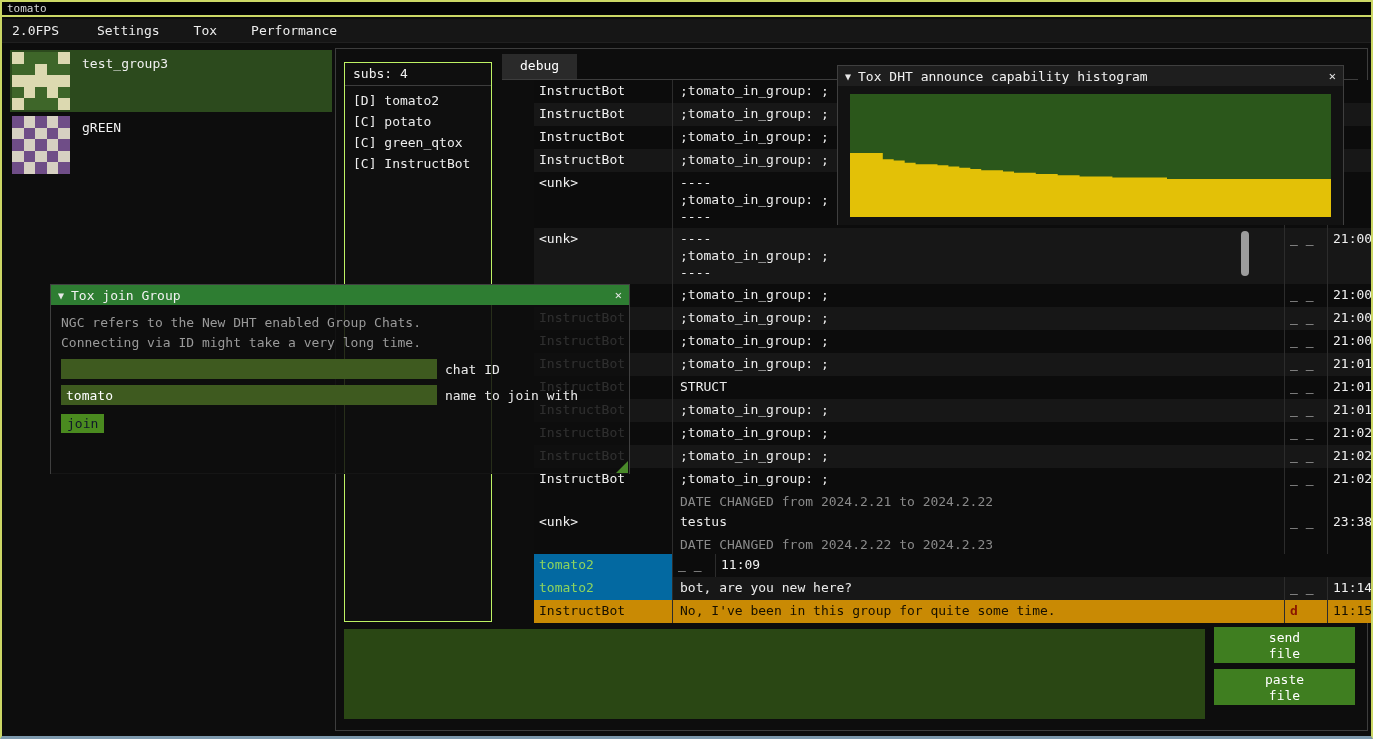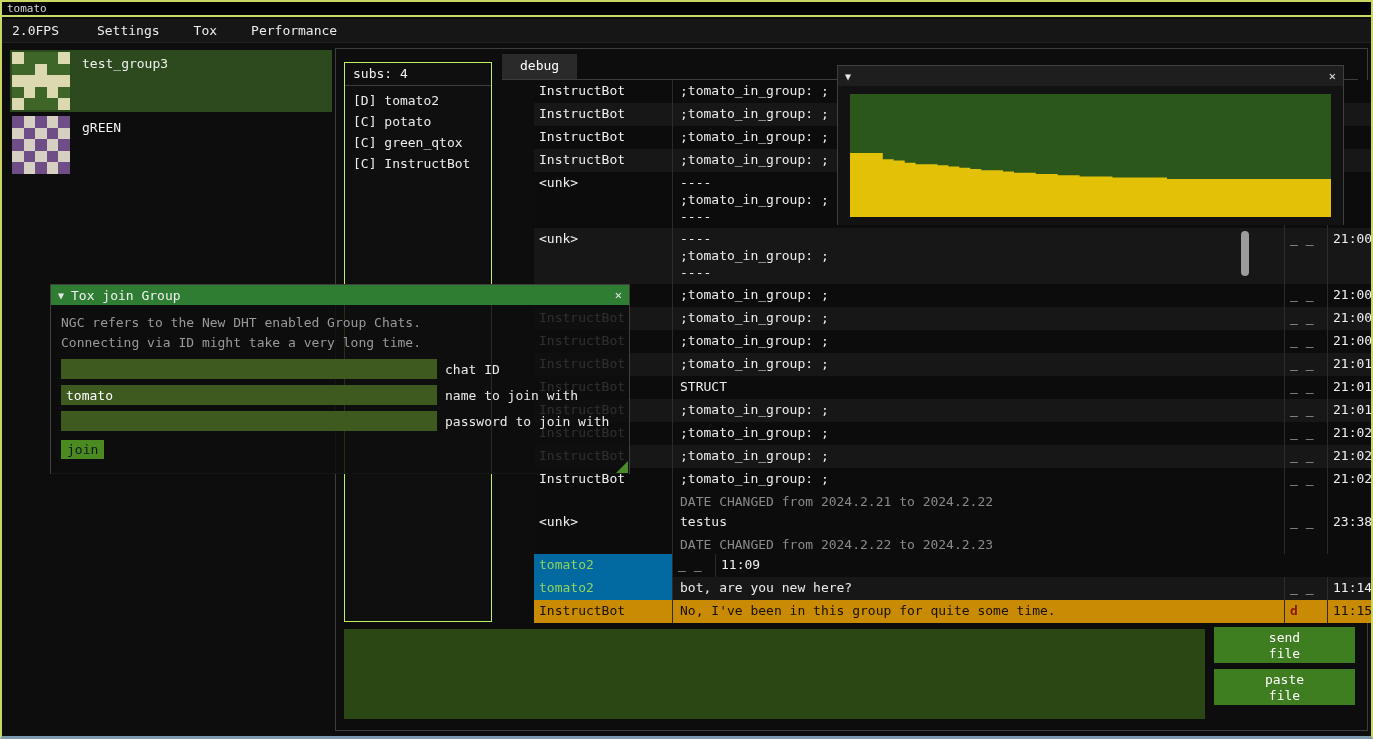--- a/index.html
+++ b/index.html
@@ -307,20 +307,21 @@
 
   <textarea class="compose-input" style=""></textarea>
   <button class="file-btn" style="top:625px;">send
 file</button>
   <button class="file-btn" style="top:667px;">paste
 file</button>
 
   <div class="win hist-win">
     <div class="win-title">
       <span class="win-collapse">▼</span>
+      <span>Tox DHT announce capability histogram</span>
       <span class="win-close">✕</span>
     </div>
     <div class="hist-body">
       <svg class="hist-plot" viewBox="0 0 481 124" preserveAspectRatio="none" style="background: rgb(43, 87, 27);">
         <path d="M0 124 L0.0 59.5 L10.9 59.5 L10.9 59.5 L21.9 59.5 L21.9 59.5 L32.8 59.5 L32.8 65.7 L43.7 65.7 L43.7 67.0 L54.7 67.0 L54.7 69.4 L65.6 69.4 L65.6 70.7 L76.5 70.7 L76.5 70.7 L87.5 70.7 L87.5 71.9 L98.4 71.9 L98.4 73.2 L109.3 73.2 L109.3 74.4 L120.3 74.4 L120.3 75.6 L131.2 75.6 L131.2 76.9 L142.1 76.9 L142.1 76.9 L153.0 76.9 L153.0 78.1 L164.0 78.1 L164.0 79.4 L174.9 79.4 L174.9 79.4 L185.8 79.4 L185.8 80.6 L196.8 80.6 L196.8 80.6 L207.7 80.6 L207.7 81.8 L218.6 81.8 L218.6 81.8 L229.6 81.8 L229.6 83.1 L240.5 83.1 L240.5 83.1 L251.4 83.1 L251.4 83.1 L262.4 83.1 L262.4 84.3 L273.3 84.3 L273.3 84.3 L284.2 84.3 L284.2 84.3 L295.2 84.3 L295.2 84.3 L306.1 84.3 L306.1 84.3 L317.0 84.3 L317.0 85.6 L328.0 85.6 L328.0 85.6 L338.9 85.6 L338.9 85.6 L349.8 85.6 L349.8 85.6 L360.8 85.6 L360.8 85.6 L371.7 85.6 L371.7 85.6 L382.6 85.6 L382.6 85.6 L393.5 85.6 L393.5 85.6 L404.5 85.6 L404.5 85.6 L415.4 85.6 L415.4 85.6 L426.3 85.6 L426.3 85.6 L437.3 85.6 L437.3 85.6 L448.2 85.6 L448.2 85.6 L459.1 85.6 L459.1 85.6 L470.1 85.6 L470.1 85.6 L481.0 85.6 L481 124 Z" fill="#e3c107"></path>
       </svg>
     </div>
   </div>
 
   <div class="win join-win">
@@ -334,23 +335,19 @@
       <div class="help-line">Connecting via ID might take a very long time.</div>
       <div>
           <div class="field-row">
             <input type="text" class="field-input" style="">
             <span class="field-label">chat ID</span>
           </div>
           <div class="field-row">
             <input type="text" class="field-input" value="tomato" style="">
             <span class="field-label">name to join with</span>
           </div>
-          <div class="field-row">
-            <input type="text" class="field-input" style="">
-            <span class="field-label">password to join with</span>
-          </div>
         </div>
       <button class="join-btn">join</button>
       <div class="resize-grip"></div>
     </div>
   </div>
 
 </div>
 
 </body></html>

